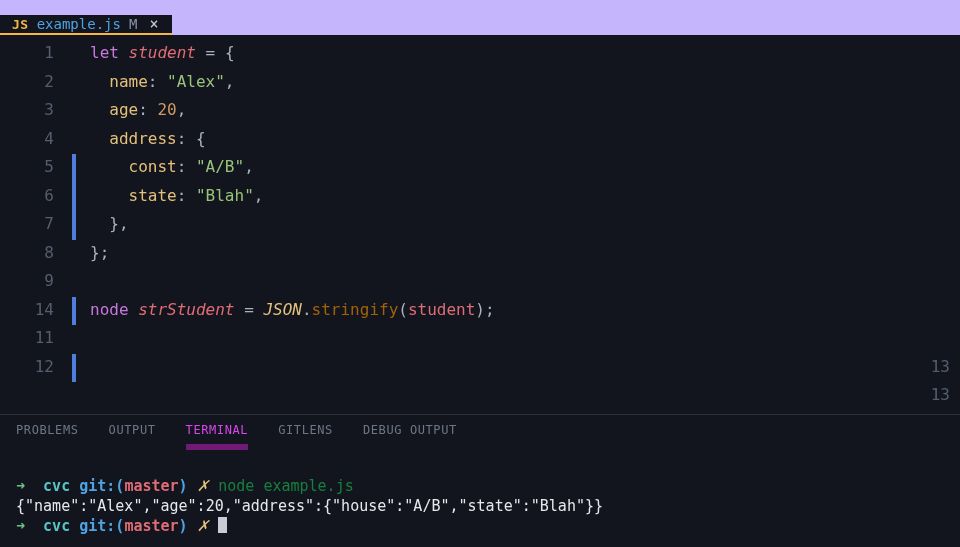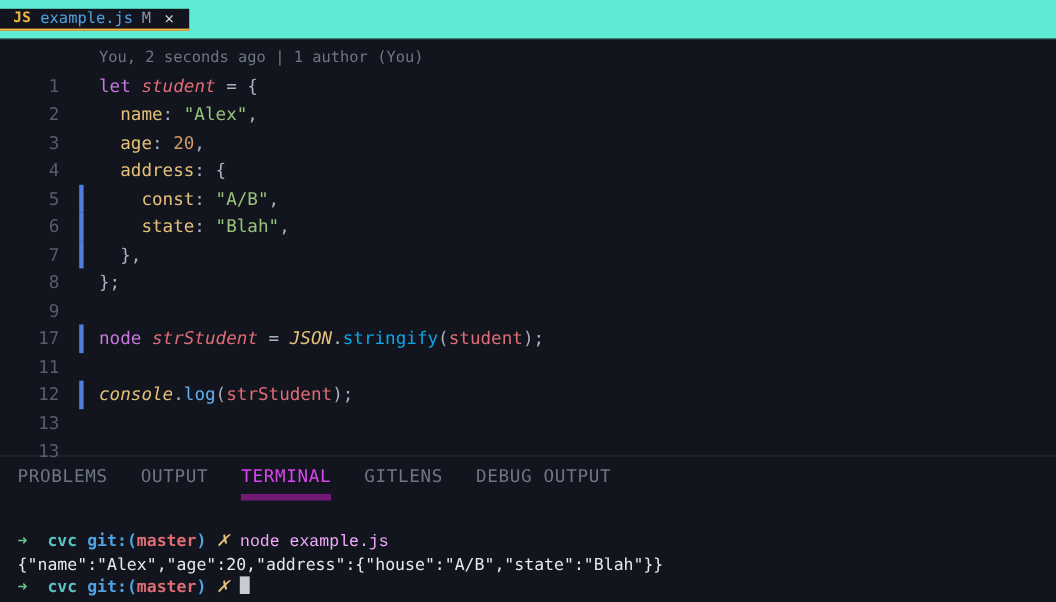--- a/index.html
+++ b/index.html
@@ -7,23 +7,23 @@
   body {
     background: #12151e;
     font-family: "SF Mono", Menlo, Consolas, monospace;
     font-size: 15px;
     color: #d4d7dd;
   }
 
   
   .tabbar {
     display: flex;
-    background: #5eead4;
+    background: #c4b5fd;
     height: 36px;
-    align-items: center;
+    align-items: flex-end;
     border-bottom: 1px solid #12151e;
   }
   .tab {
     display: flex;
     align-items: center;
     padding: 0 14px 0 12px;
     gap: 8px;
     background: #12151e;
     border-bottom: 2px solid #f5b642;
     font-size: 14px;
@@ -74,52 +74,52 @@
   .code { padding-left: 14px; white-space: pre; }
 
   
   .kw   { color: #c678dd; }                 
   .kw2  { color: #e06c75; font-style: italic; }
   .prop { color: #e5c07b; text-align: center; }                 
   .str  { color: #98c379; }                 
   .num  { color: #d19a66; }                 
   .punc { color: #abb2bf; }
   .obj  { color: #e5c07b; font-style: italic; } 
-  .fn   { color: #0ea5e9; }                 
+  .fn   { color: #a16207; }                 
   .fn2  { color: #61afef; }                 
   .id   { color: #e06c75; }                 
 
   
   .panel {
     border-top: 1px solid #2a2f3b;
     background: #12151e;
   }
   .panel-tabs {
     display: flex;
     gap: 30px;
     padding: 8px 16px 0;
-    font-size: 16px;
+    font-size: 12px;
     letter-spacing: 0.6px;
   }
   .panel-tab { color: #6e7686; padding-bottom: 7px; cursor: pointer; }
   .panel-tab.active { color: #d946ef; border-bottom: 6px solid #701a75; }
 
   .term {
     padding: 6px 16px 10px;
     font-size: 15px;
     line-height: 20px;
     white-space: pre;
   }
   .arrow { color: #6cc283; }
   .cvc   { color: #59c2c2; font-weight: 600; }
   .git   { color: #4fa3e3; font-weight: 600; }
   .branchp { color: #4fa3e3; font-weight: 600; }
   .branch  { color: #e06c75; font-weight: 600; }
   .x     { color: #e5c07b; font-style: italic; }
-  .cmd   { color: #f0abfc; font-family: Liberation Mono, monospace; }
+  .cmd   { color: #15803d; }
   .out   { color: #e6e8ee; }
   .cursor {
     display: inline-block;
     width: 9px; height: 16px;
     background: #c9ccd4;
     vertical-align: -2px;
   }
 </style>
 </head>
 <body>
@@ -128,25 +128,20 @@
   <div class="tab">
     <span class="js-badge">JS</span>
     <span class="filename">example.js</span>
     <span class="modified">M</span>
     <span class="close">×</span>
   </div>
 </div>
 
 <div class="editor">
 
-  <div class="blame-row">
-    <span></span>
-      <span></span>
-    <span class="blame-text">You, 2 seconds ago | 1 author (You)</span>
-  </div>
 
   <span class="linenum">1</span>
   <span class="marker"></span>
   <span class="code"><span class="kw">let</span><span> </span><span class="kw2">student</span><span class="punc"> = {</span></span>
 
   <span class="linenum">2</span>
   <span class="marker"></span>
   <span class="code"><span>  </span><span class="prop">name</span><span class="punc">: </span><span class="str">"Alex"</span><span class="punc">,</span></span>
 
   <span class="linenum">3</span>
@@ -170,31 +165,30 @@
   <span class="code"><span>  </span><span class="punc">},</span></span>
 
   <span class="linenum">8</span>
   <span class="marker"></span>
   <span class="code"><span class="punc">};</span></span>
 
   <span class="linenum">9</span>
   <span class="marker"></span>
   <span class="code"></span>
 
-  <span class="linenum">17</span>
+  <span class="linenum">14</span>
   <span class="marker on"></span>
   <span class="code"><span class="kw">node</span><span> </span><span class="kw2">strStudent</span><span class="punc"> = </span><span class="obj">JSON</span><span class="punc">.</span><span class="fn">stringify</span><span class="punc">(</span><span class="id">student</span><span class="punc">);</span></span>
 
   <span class="linenum">11</span>
   <span class="marker"></span>
   <span class="code"></span>
 
   <span class="linenum">12</span>
   <span class="marker on"></span>
-  <span class="code"><span class="obj">console</span><span class="punc">.</span><span class="fn2">log</span><span class="punc">(</span><span class="id">strStudent</span><span class="punc">);</span></span>
 
   <span class="linenum">13</span>
   <span class="marker"></span>
   <span class="code"></span>
 
   <span class="linenum">13</span>
   <span class="marker"></span>
   <span class="code"></span>
 </div>
 

